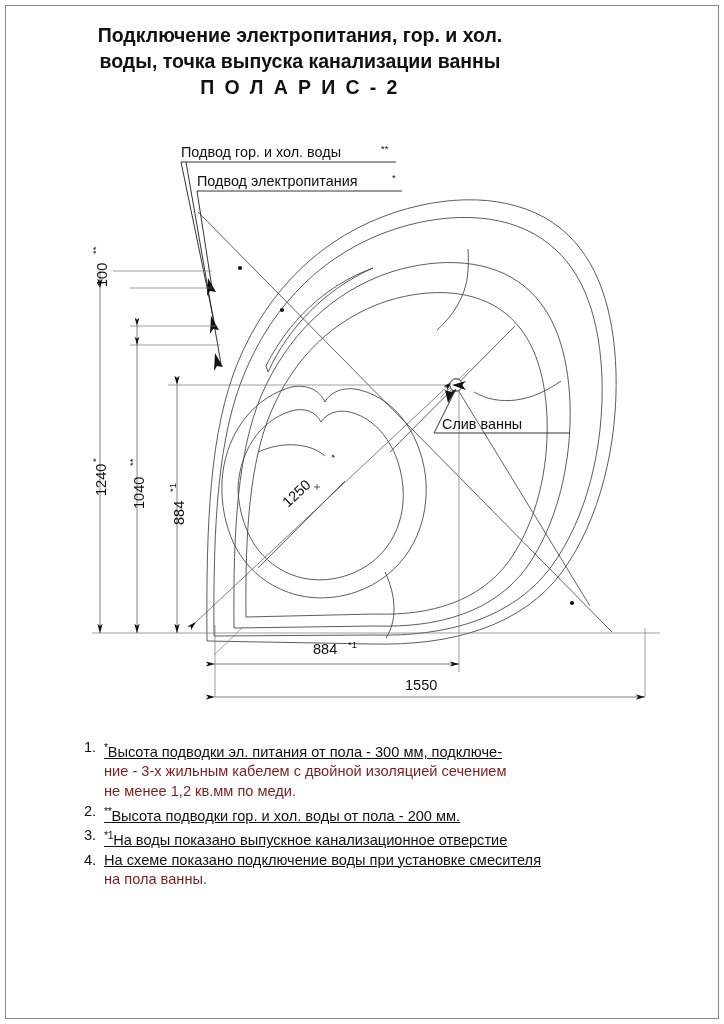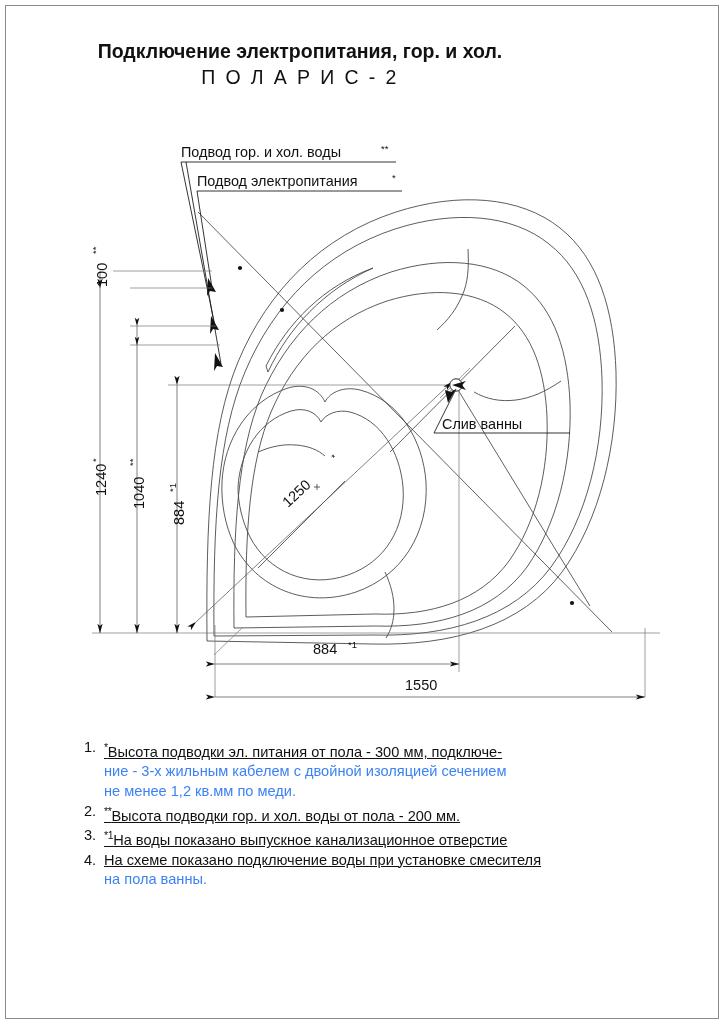--- a/index.html
+++ b/index.html
@@ -25,34 +25,34 @@
     top: 5px;
     width: 714px;
     height: 1014px;
     border: 1px solid #8a8a8a;
     box-sizing: border-box;
     pointer-events: none;
   }
   .title-block {
     position: absolute;
     left: 0;
-    top: 38px;
+    top: 22px;
     width: 600px;
     text-align: center;
   }
   .title-line {
     font-size: 19.5px;
     font-weight: bold;
     line-height: 26px;
     letter-spacing: 0px;
     color: #111;
   }
   .title-model {
     font-size: 19.5px;
-    font-weight: normal;
+    font-weight: bold;
     line-height: 27px;
     letter-spacing: 2.4px;
     color: #111;
   }
   svg.drawing {
     position: absolute;
     left: 0;
     top: 0;
     width: 724px;
     height: 1024px;
@@ -76,21 +76,21 @@
     text-align: left;
   }
   .note-body {
     flex: 1 1 auto;
     text-decoration: underline;
   }
   .note-cont {
     padding-left: 20px;
     font-size: 14.6px;
     line-height: 19.6px;
-    color: #3b82f6;
+    color: #7f1d1d;
   }
   sup.mk {
     font-size: 0.72em;
     vertical-align: super;
     letter-spacing: -0.4px;
   }
   text {
     font-family: "Liberation Sans", sans-serif;
     fill: #111;
   }
@@ -106,20 +106,21 @@
 </style>
 </head>
 <body>
 
 <div id="page">
 
   <div class="frame"></div>
 
   <div class="title-block">
     <div class="title-line">Подключение электропитания, гор. и хол.</div>
+    <div class="title-line">воды, точка выпуска канализации ванны</div>
     <div class="title-model">П О Л А Р И С - 2</div>
   </div>
 
   <svg class="drawing" viewBox="0 0 724 1024">
 
     <defs>
       <marker id="ar" markerWidth="10" markerHeight="8" refX="9.4" refY="3" orient="auto" markerUnits="userSpaceOnUse">
         <path d="M0,0.35 L9.6,3 L0,5.65 L2.5,3 Z" class="arrowf"></path>
       </marker>
       <marker id="arS" markerWidth="9" markerHeight="7" refX="8.4" refY="2.7" orient="auto" markerUnits="userSpaceOnUse">

